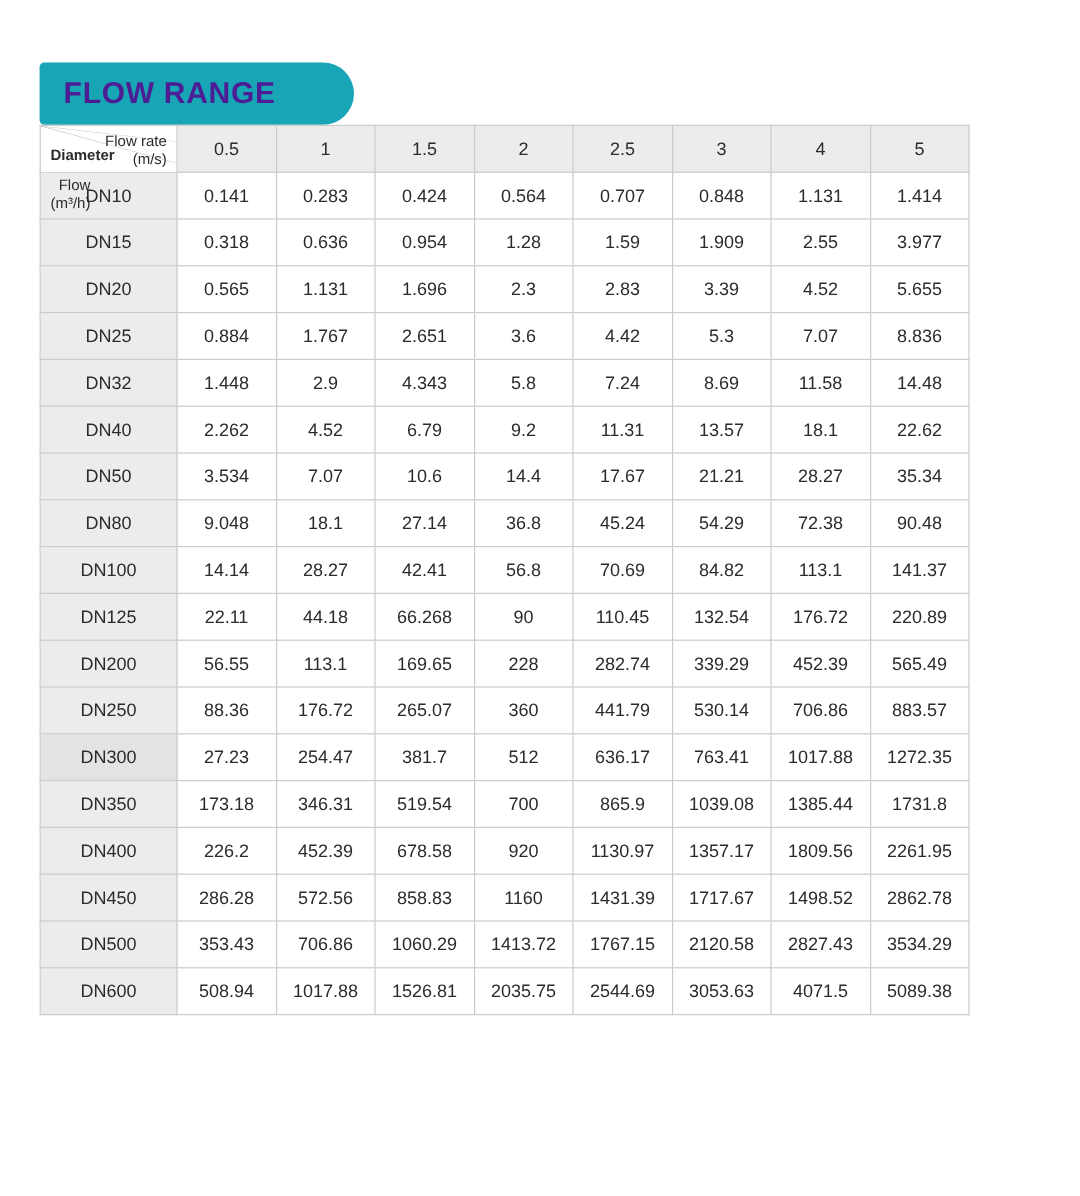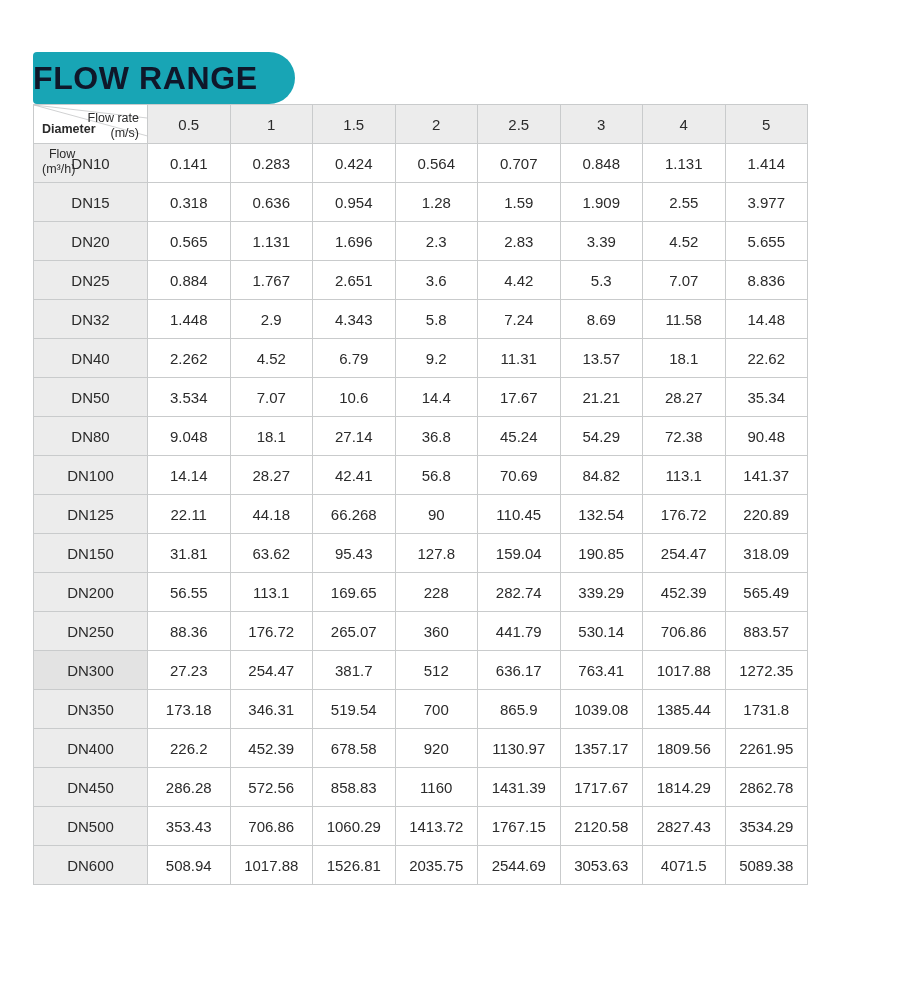--- a/index.html
+++ b/index.html
@@ -21,24 +21,25 @@
     left: 33px;
     top: 52px;
     width: 262px;
     height: 52px;
     background: #18a5b5;
     border-radius: 4px 26px 26px 4px;
     display: flex;
     align-items: center;
   }
   .banner-title {
-    color: #0f172a;
-    font-size: 32px;
+    color: #4c1d95;
+    font-size: 25px;
     font-weight: bold;
     letter-spacing: 0.6px;
+    padding-left: 20px;
   }
   
   .table-wrap {
     position: absolute;
     left: 33px;
     top: 104px;
     width: 834px;
   }
   table.flow {
     border-collapse: collapse;
@@ -253,31 +254,20 @@
             <td class="val">22.11</td>
             <td class="val">44.18</td>
             <td class="val">66.268</td>
             <td class="val">90</td>
             <td class="val">110.45</td>
             <td class="val">132.54</td>
             <td class="val">176.72</td>
             <td class="val">220.89</td>
           </tr>
           <tr>
-            <td class="dn">DN150</td>
-            <td class="val">31.81</td>
-            <td class="val">63.62</td>
-            <td class="val">95.43</td>
-            <td class="val">127.8</td>
-            <td class="val">159.04</td>
-            <td class="val">190.85</td>
-            <td class="val">254.47</td>
-            <td class="val">318.09</td>
-          </tr>
-          <tr>
             <td class="dn">DN200</td>
             <td class="val">56.55</td>
             <td class="val">113.1</td>
             <td class="val">169.65</td>
             <td class="val">228</td>
             <td class="val">282.74</td>
             <td class="val">339.29</td>
             <td class="val">452.39</td>
             <td class="val">565.49</td>
           </tr>
@@ -326,21 +316,21 @@
             <td class="val">2261.95</td>
           </tr>
           <tr>
             <td class="dn">DN450</td>
             <td class="val">286.28</td>
             <td class="val">572.56</td>
             <td class="val">858.83</td>
             <td class="val">1160</td>
             <td class="val">1431.39</td>
             <td class="val">1717.67</td>
-            <td class="val">1814.29</td>
+            <td class="val">1498.52</td>
             <td class="val">2862.78</td>
           </tr>
           <tr>
             <td class="dn">DN500</td>
             <td class="val">353.43</td>
             <td class="val">706.86</td>
             <td class="val">1060.29</td>
             <td class="val">1413.72</td>
             <td class="val">1767.15</td>
             <td class="val">2120.58</td>

